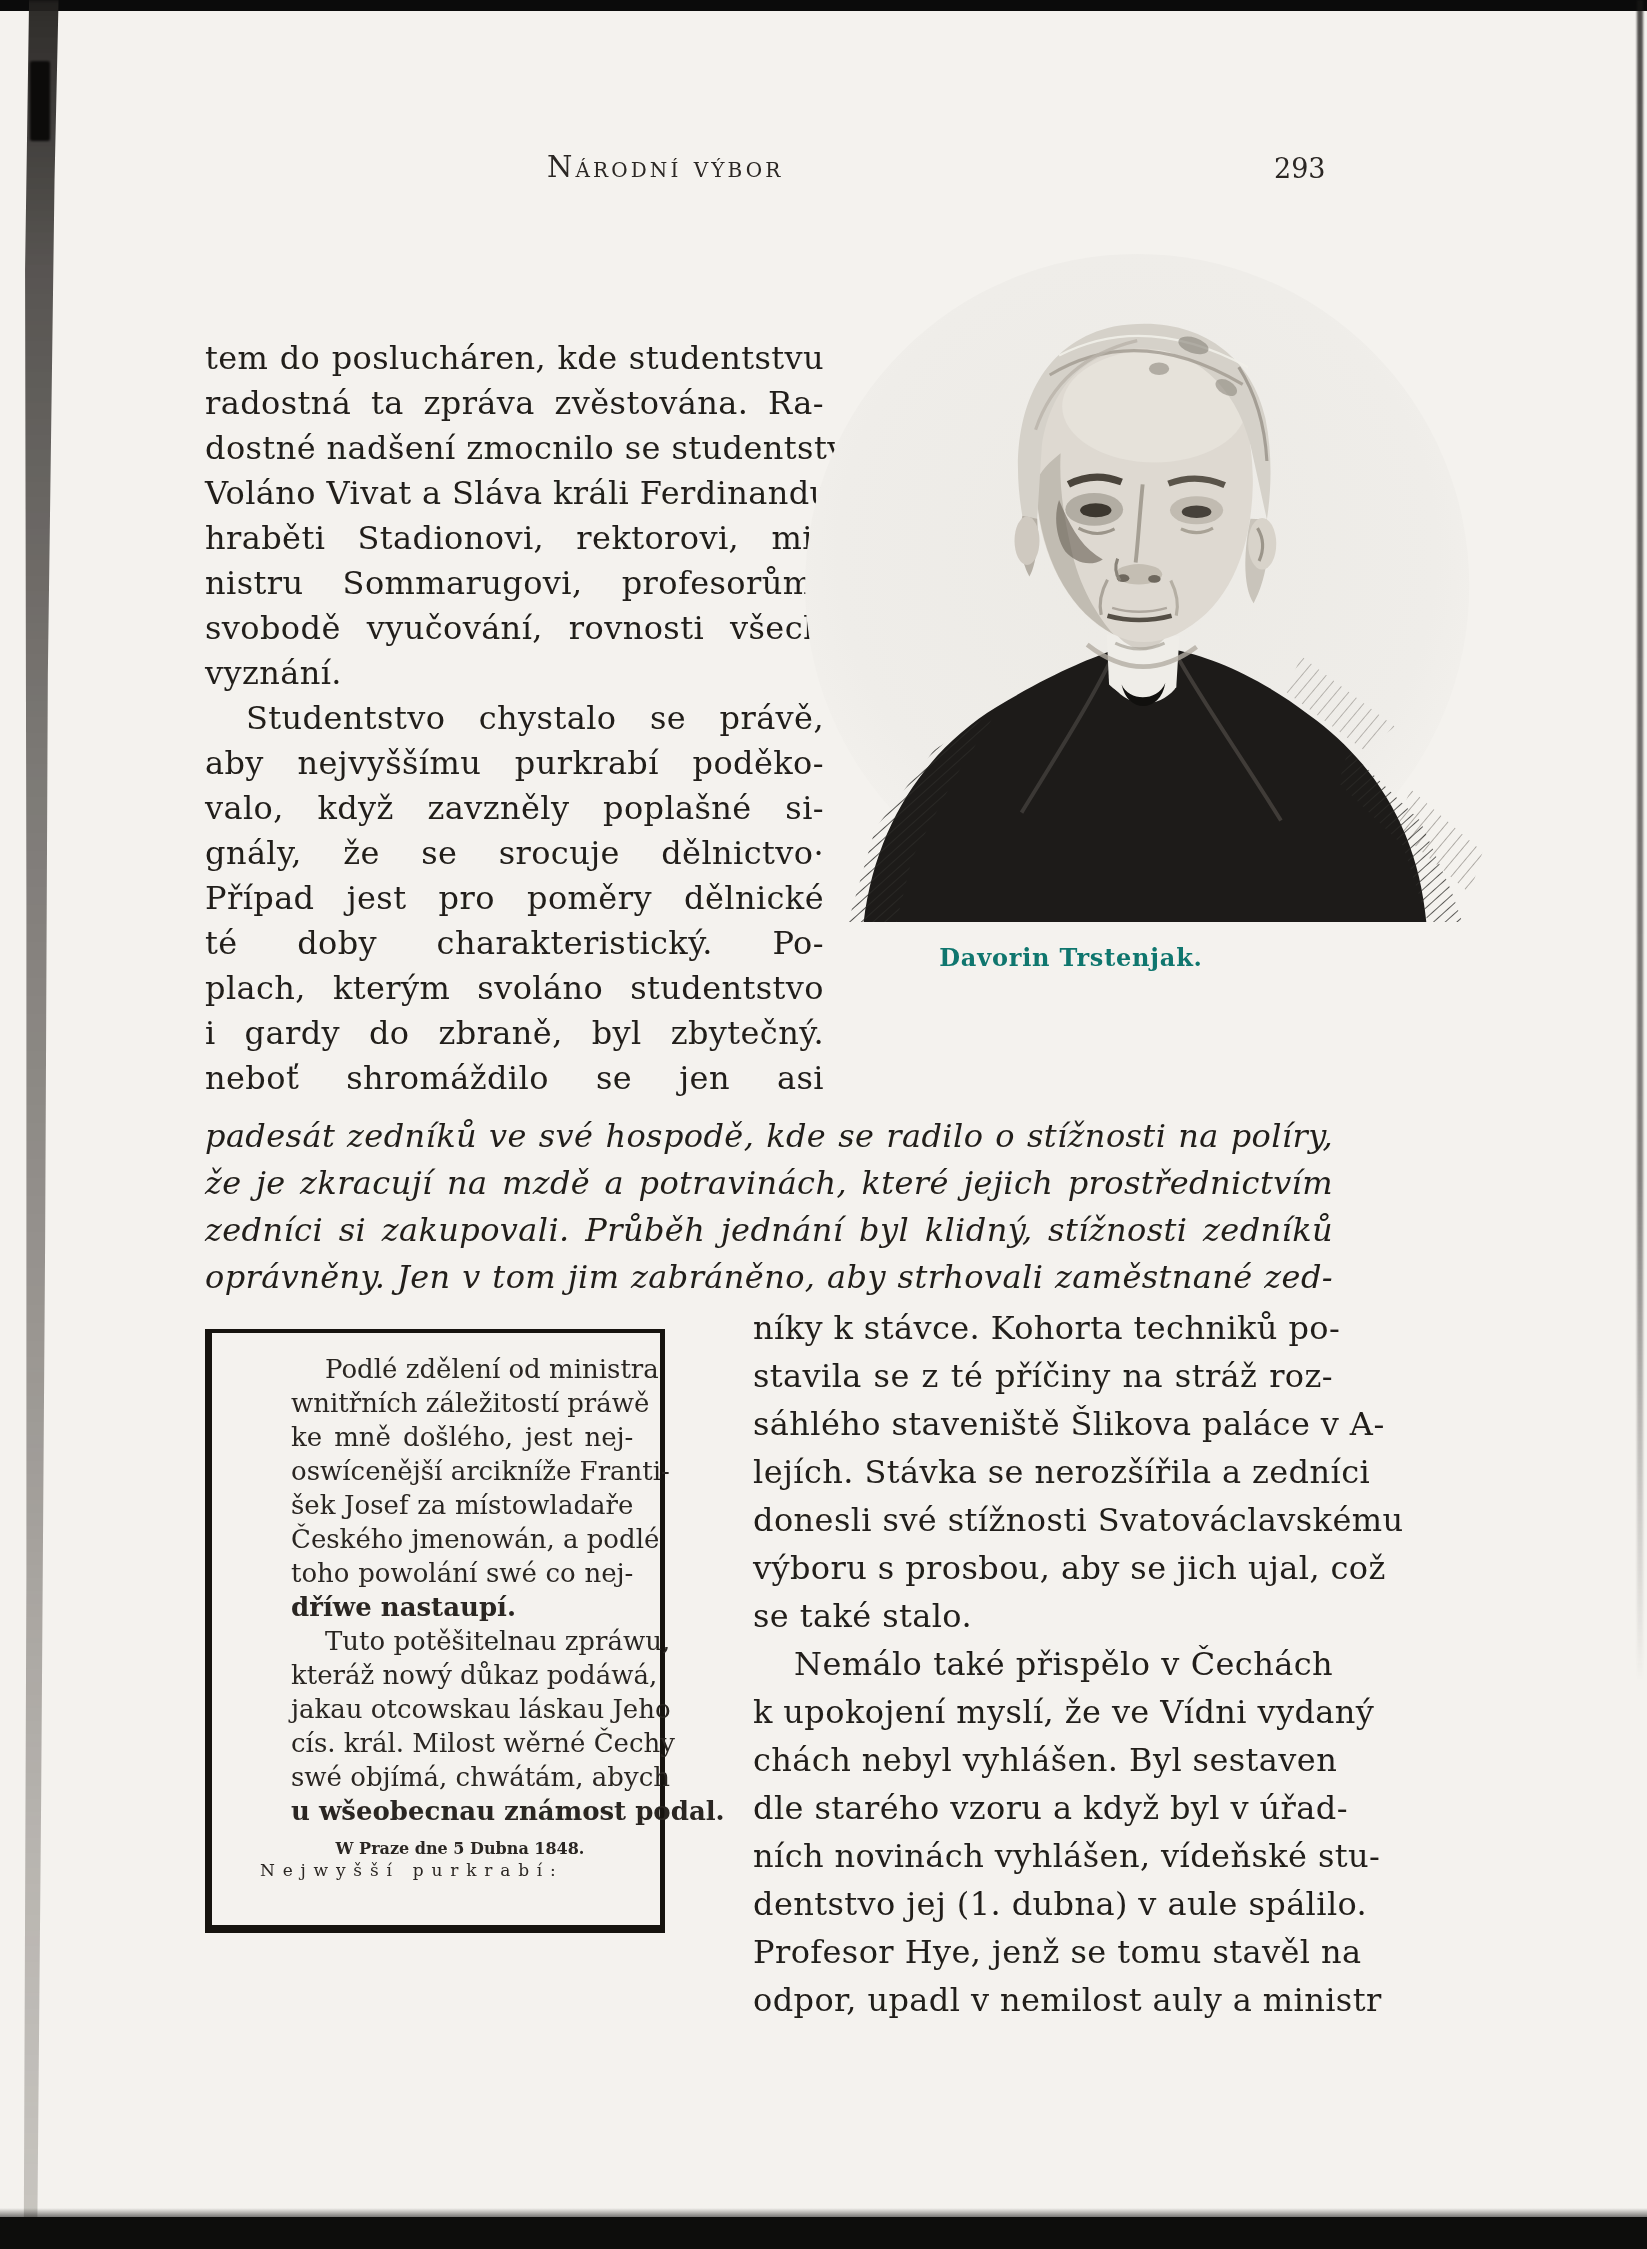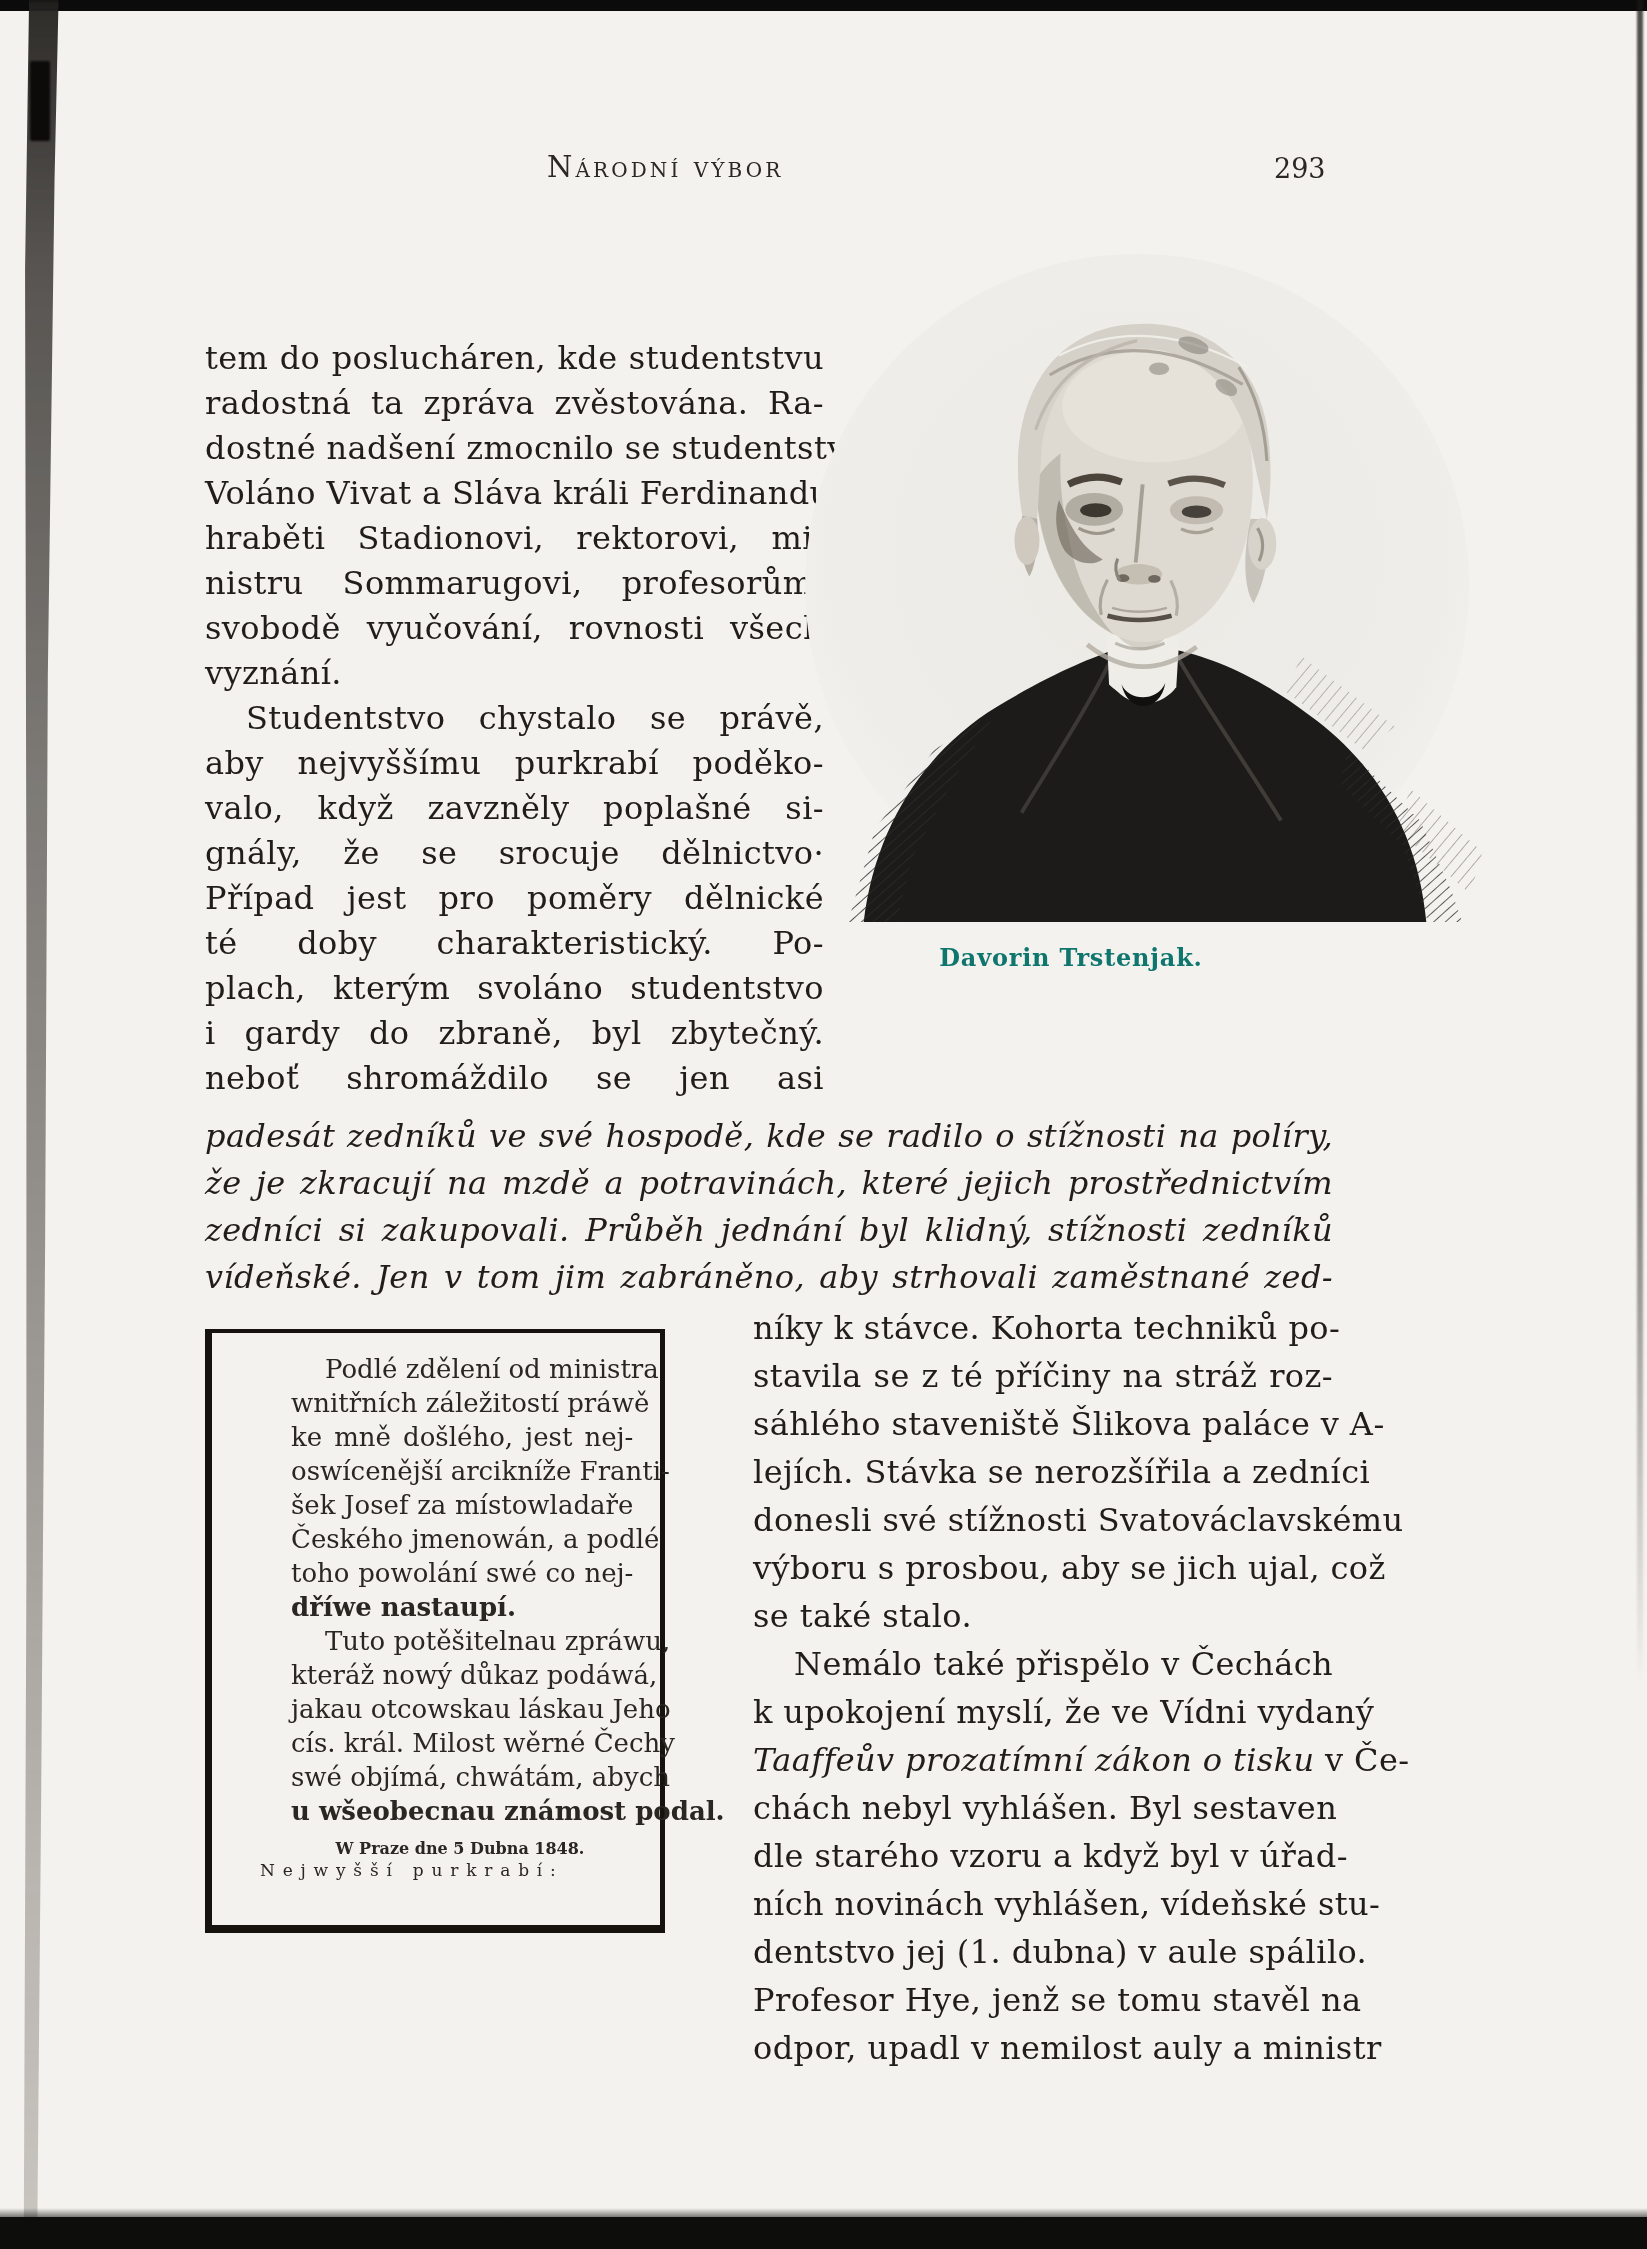--- a/index.html
+++ b/index.html
@@ -91,33 +91,32 @@
       <div class="line">Případ jest pro poměry dělnické</div>
       <div class="line">té doby charakteristický.  Po-</div>
       <div class="line">plach, kterým svoláno studentstvo</div>
       <div class="line">i gardy do zbraně, byl zbytečný.</div>
       <div class="line">neboť shromáždilo se jen asi</div>
     </div>
   <div id="full-col" class="col">
       <div class="line">padesát zedníků ve své hospodě, kde se radilo o stížnosti na políry,</div>
       <div class="line">že je zkracují na mzdě a potravinách, které jejich prostřednictvím</div>
       <div class="line">zedníci si zakupovali.  Průběh jednání byl klidný, stížnosti zedníků</div>
-      <div class="line">vídeňské.  Jen v tom jim zabráněno, aby strhovali zaměstnané zed-</div>
+      <div class="line">oprávněny.  Jen v tom jim zabráněno, aby strhovali zaměstnané zed-</div>
     </div>
   <div id="right-col" class="col">
       <div class="line">níky k stávce.  Kohorta techniků po-</div>
       <div class="line">stavila se z té příčiny na stráž roz-</div>
       <div class="line">sáhlého staveniště Šlikova paláce v A-</div>
       <div class="line">lejích.  Stávka se nerozšířila a zedníci</div>
       <div class="line">donesli své stížnosti Svatováclavskému</div>
       <div class="line">výboru s prosbou, aby se jich ujal, což</div>
       <div class="line end">se také stalo.</div>
       <div class="line ind">Nemálo také přispělo v Čechách</div>
       <div class="line">k upokojení myslí, že ve Vídni vydaný</div>
-      <div class="line"><span class="it">Taaffeův prozatímní zákon o tisku</span><span> v Če-</span></div>
       <div class="line">chách nebyl vyhlášen.  Byl sestaven</div>
       <div class="line">dle starého vzoru a když byl v úřad-</div>
       <div class="line">ních novinách vyhlášen, vídeňské stu-</div>
       <div class="line">dentstvo jej (1. dubna) v aule spálilo.</div>
       <div class="line">Profesor Hye, jenž se tomu stavěl na</div>
       <div class="line">odpor, upadl v nemilost auly a ministr</div>
     </div>
 
   <svg id="portrait" viewBox="0 0 880 860" xmlns="http://www.w3.org/2000/svg">
     <defs>

